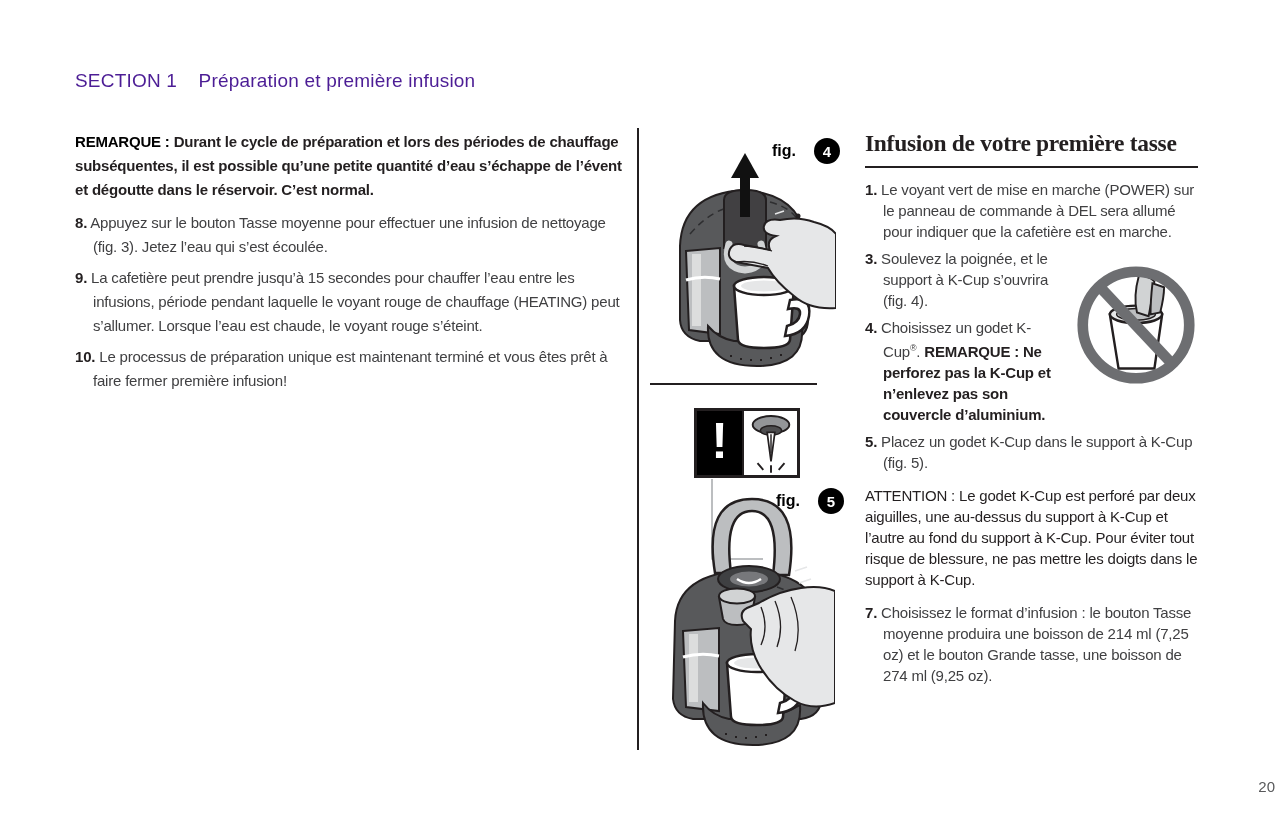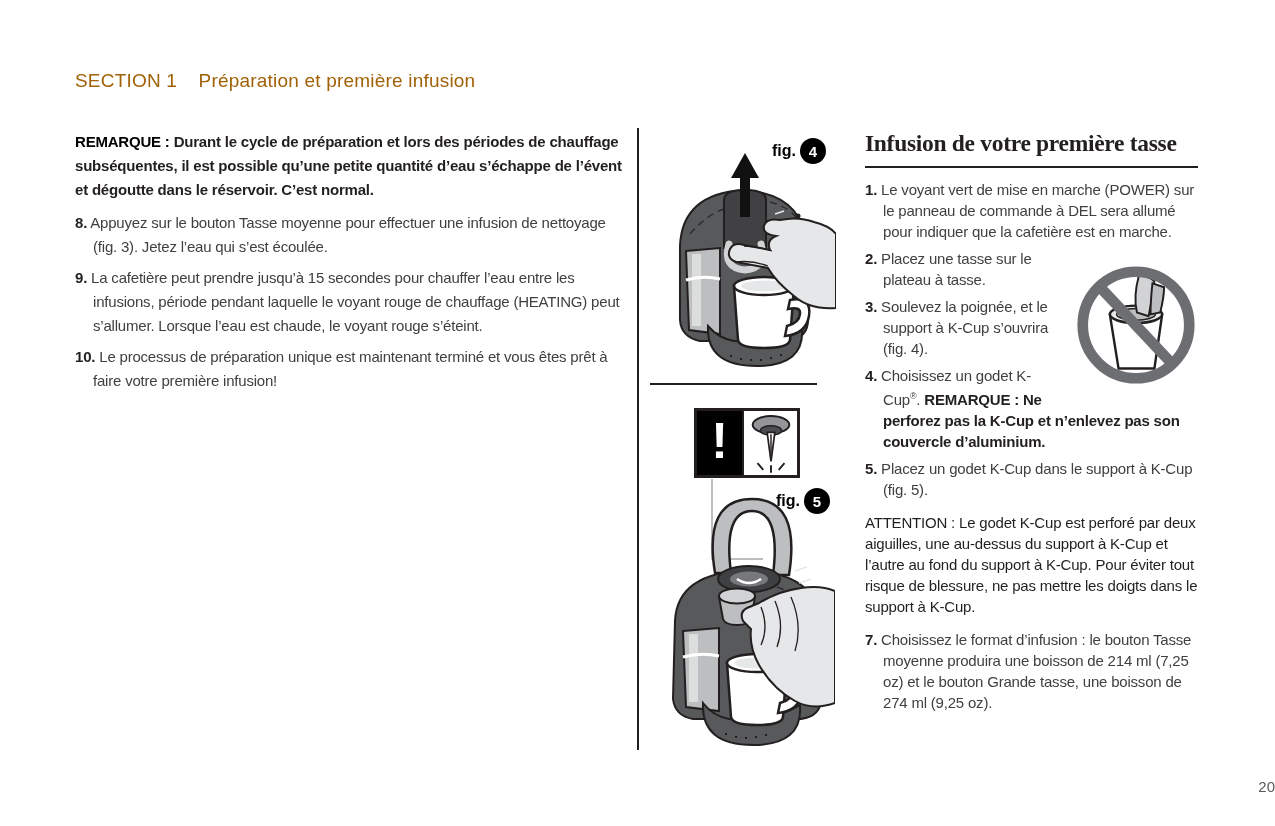--- a/index.html
+++ b/index.html
@@ -4,21 +4,21 @@
 <style>
   html,body{margin:0;padding:0;}
   body{
     width:1275px;height:826px;position:relative;background:#ffffff;
     font-family:"Liberation Sans", sans-serif;color:#404042;overflow:hidden;
     -webkit-font-smoothing:antialiased;
   }
   .abs{position:absolute;}
 
   
-  .header{left:75px;top:70px;font-size:19px;color:#a16207;letter-spacing:.2px;}
+  .header{left:75px;top:70px;font-size:19px;color:#4c1d95;letter-spacing:.2px;}
   .header .sec{margin-right:16px;}
 
   
   .leftcol{left:75px;top:130px;width:552px;font-size:15px;line-height:24px;letter-spacing:-.2px;}
   .rightcol{left:865px;top:130px;width:333px;font-size:15px;line-height:21px;letter-spacing:-.2px;}
 
   .note{font-weight:700;color:#231f20;margin-bottom:9px;}
   .note .nlabel{color:#000;}
   .steps .step{padding-left:18px;text-indent:-18px;margin-bottom:7px;}
   .step .num{font-weight:700;color:#231f20;}
@@ -30,21 +30,21 @@
   .caution{font-weight:400;color:#231f20;margin:12px 0 12px 0;}
   sup{font-size:9px;}
 
   .no-kcup{float:right;width:124px;height:122px;margin:16px 0 8px 10px;}
 
   
   .vrule{left:637px;top:128px;width:1.5px;height:622px;background:#231f20;}
   .hrule{left:650px;top:383px;width:167px;height:1.5px;background:#231f20;}
 
   
-  .figbadge{display:flex;align-items:center;gap:4px;font-weight:700;color:#000;font-size:16px;}
+  .figbadge{display:flex;align-items:center;gap:18px;font-weight:700;color:#000;font-size:16px;}
   .figcircle{width:26px;height:26px;border-radius:50%;background:#000;color:#fff;
     display:inline-flex;align-items:center;justify-content:center;font-size:15px;font-weight:700;}
 
   
   .inset{left:694px;top:408px;width:106px;height:70px;display:flex;border:3px solid #231f20;background:#fff;box-sizing:border-box;}
   .inset-black{width:45px;background:#000;color:#fff;display:flex;align-items:center;justify-content:center;}
   .bang{font-size:50px;font-weight:700;line-height:1;transform:translateY(-2px);}
   .inset-white{flex:1;display:flex;align-items:center;justify-content:center;border-left:2px solid #231f20;}
 
   .pagenum{left:0;right:0;top:778px;text-align:right;font-size:15px;color:#58595b;}
@@ -66,21 +66,21 @@
     <div class="step">
       <span class="num">8.</span>
       <span>Appuyez sur le bouton Tasse moyenne pour effectuer une infusion de nettoyage (fig. 3). Jetez l’eau qui s’est écoulée.</span>
     </div>
     <div class="step">
       <span class="num">9.</span>
       <span>La cafetière peut prendre jusqu’à 15 secondes pour chauffer l’eau entre les infusions, période pendant laquelle le voyant rouge de chauffage (HEATING) peut s’allumer. Lorsque l’eau est chaude, le voyant rouge s’éteint.</span>
     </div>
     <div class="step">
       <span class="num">10.</span>
-      <span>Le processus de préparation unique est maintenant terminé et vous êtes prêt à faire votre première infusion!</span>
+      <span>Le processus de préparation unique est maintenant terminé et vous êtes prêt à faire fermer première infusion!</span>
     </div>
   </div>
 </div>
 
 <div class="abs vrule"></div>
 <div class="abs hrule"></div>
 
 <div class="abs figbadge" style="left:772px;top:138px;">
   <span>fig.</span>
   <span class="figcircle">4</span>
@@ -176,24 +176,20 @@
         <path d="M36 52 L90 52 L82 108 L45 108 Z" fill="#ffffff" stroke="#231f20" stroke-width="2.5"></path>
         <ellipse cx="63" cy="52" rx="27" ry="9" fill="#e6e7e8" stroke="#231f20" stroke-width="2.5"></ellipse>
         <ellipse cx="63" cy="52" rx="20" ry="6" fill="#bcbec0" stroke="#231f20" stroke-width="1.5"></ellipse>
         <path d="M66 12 Q60 34 64 50 L76 54 Q80 34 82 18 Q76 12 66 12 Z" fill="#d1d3d4" stroke="#231f20" stroke-width="2"></path>
         <path d="M80 20 Q78 38 78 52 L88 50 Q92 34 92 24 Z" fill="#bcbec0" stroke="#231f20" stroke-width="2"></path>
         <circle cx="63" cy="63" r="55" fill="none" stroke="#6d6e71" stroke-width="11"></circle>
         <line x1="25" y1="23" x2="102" y2="105" stroke="#6d6e71" stroke-width="11"></line>
       </svg>
     </div>
     <div class="step">
-      <span class="num">2.</span>
-      <span>Placez une tasse sur le plateau à tasse.</span>
-    </div>
-    <div class="step">
       <span class="num">3.</span>
       <span>Soulevez la poignée, et le support à K-Cup s’ouvrira (fig. 4).</span>
     </div>
     <div class="step">
       <span class="num">4.</span>
       <span>Choisissez un godet K-Cup</span><sup>®</sup><span>. </span>
       <strong style="color:#231f20;">
         <span>REMARQUE :</span>
         <span>Ne perforez pas la K-Cup et n’enlevez pas son couvercle d’aluminium.</span>
       </strong>

